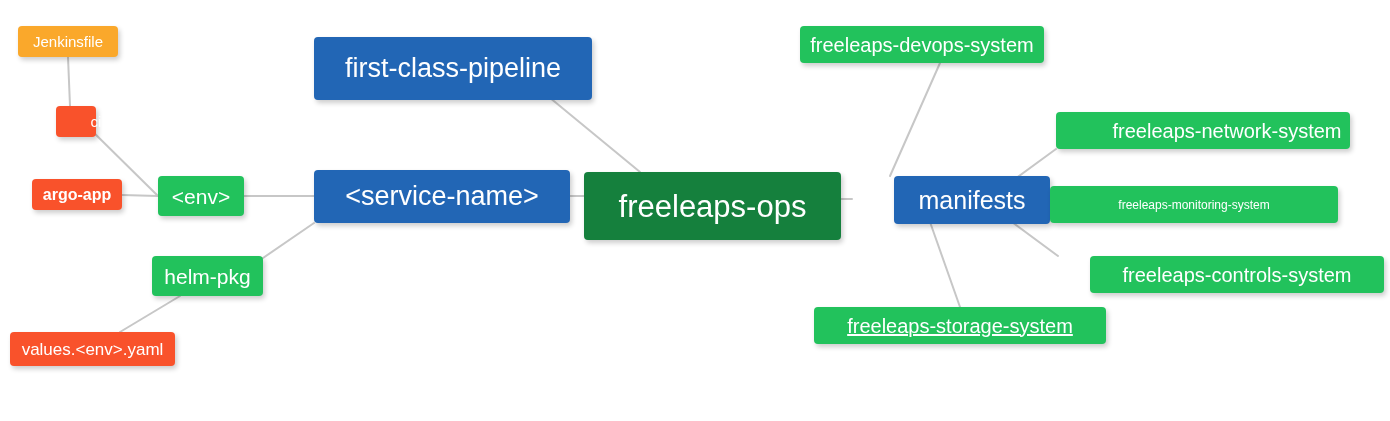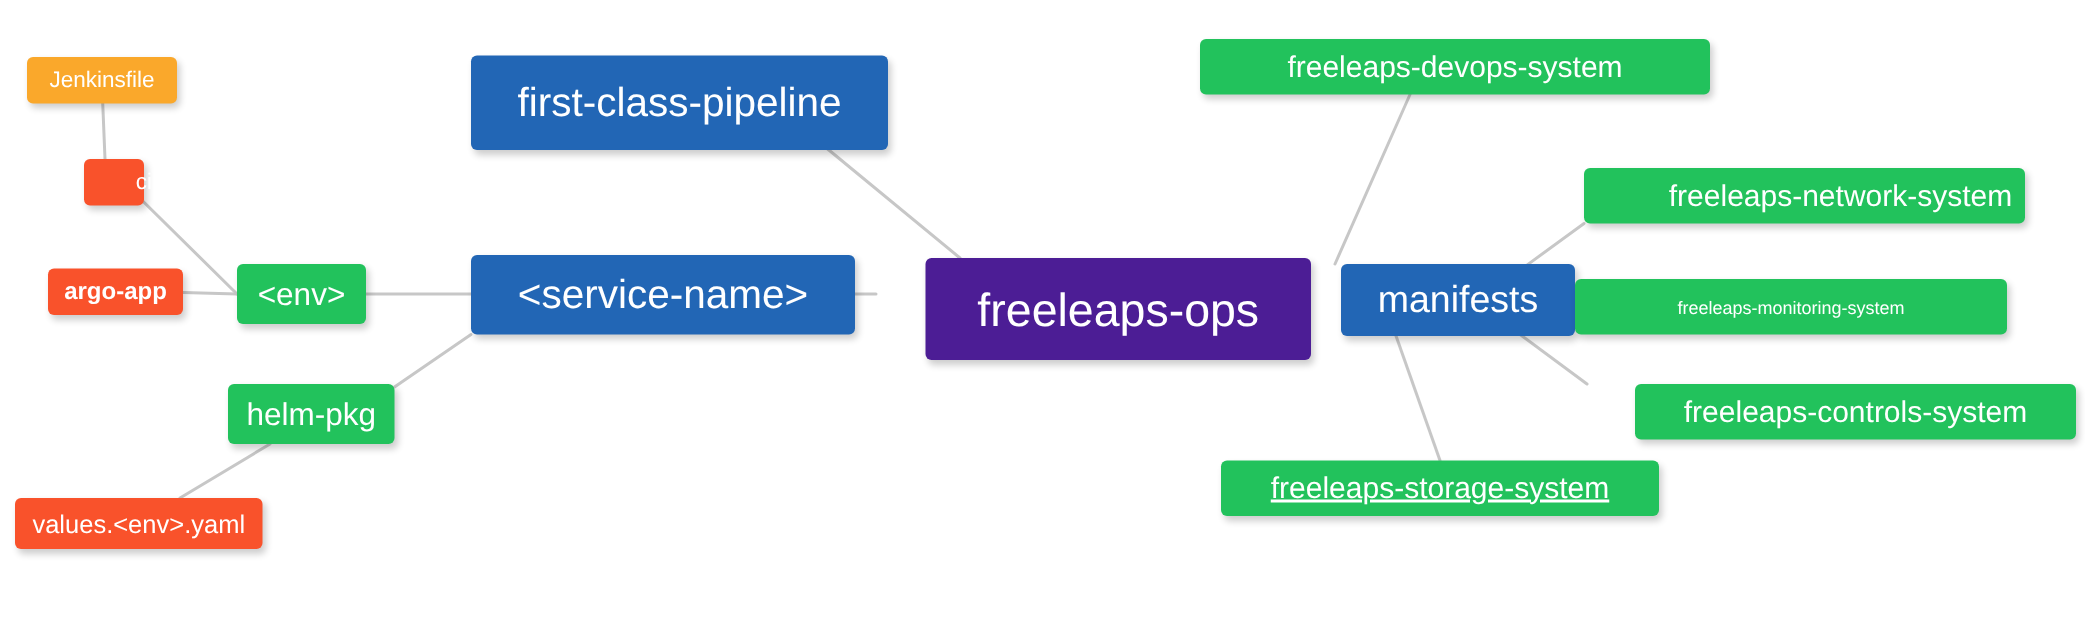--- a/index.html
+++ b/index.html
@@ -29,24 +29,24 @@
     display: flex;
     align-items: center;
     justify-content: center;
     color: #ffffff;
     border-radius: 4px;
     box-shadow: 2px 3px 5px rgba(0,0,0,0.20);
     white-space: nowrap;
     line-height: 1;
     z-index: 2;
   }
-  .n-root      { background: #4c1d95; font-size: 31px; margin-left: 33px; }
+  .n-root      { background: #15803d; font-size: 31px; }
   .n-blue      { background: #2266b5; }
   .n-green     { background: #22c25c; }
-  .n-orange    { background: #faa82b; margin-top: 12px; }
+  .n-orange    { background: #faa82b; }
   .n-red       { background: #f9522b; }
 </style>
 </head>
 <body>
 
 <div id="canvas">
   <svg id="edges">
       <line x1="68" y1="57" x2="70" y2="106" stroke="#c7c7c7" stroke-width="2" stroke-linecap="round"></line>
       <line x1="85" y1="124" x2="158" y2="196" stroke="#c7c7c7" stroke-width="2" stroke-linecap="round"></line>
       <line x1="122" y1="195" x2="158" y2="196" stroke="#c7c7c7" stroke-width="2" stroke-linecap="round"></line>
@@ -66,19 +66,19 @@
       <div class="node n-root" style="left: 584px; top: 172px; width: 257px; height: 68px; font-size: 31px;">freeleaps-ops</div>
       <div class="node n-blue" style="left: 314px; top: 37px; width: 278px; height: 63px; font-size: 27px;">first-class-pipeline</div>
       <div class="node n-blue" style="left: 314px; top: 170px; width: 256px; height: 53px; font-size: 27px; text-align: center;">&lt;service-name&gt;</div>
       <div class="node n-blue" style="left: 894px; top: 176px; width: 156px; height: 48px; font-size: 25px;">manifests</div>
       <div class="node n-green" style="left: 158px; top: 176px; width: 86px; height: 40px; font-size: 21px;">&lt;env&gt;</div>
       <div class="node n-green" style="left: 152px; top: 256px; width: 111px; height: 40px; font-size: 21px;">helm-pkg</div>
       <div class="node n-orange" style="left: 18px; top: 26px; width: 100px; height: 31px; font-size: 15px;">Jenkinsfile</div>
       <div class="node n-red" style="left: 56px; top: 106px; width: 29px; height: 31px; font-size: 15px; padding-left: 40px;">ci</div>
       <div class="node n-red" style="left: 32px; top: 179px; width: 90px; height: 31px; font-size: 16px; font-weight: bold;">argo-app</div>
       <div class="node n-red" style="left: 10px; top: 332px; width: 165px; height: 34px; font-size: 17px;">values.&lt;env&gt;.yaml</div>
-      <div class="node n-green" style="left: 800px; top: 26px; width: 340px; height: 37px; font-size: 20px;">freeleaps-devops-system</div>
+      <div class="node n-green" style="left: 800px; top: 26px; width: 244px; height: 37px; font-size: 20px;">freeleaps-devops-system</div>
       <div class="node n-green" style="left: 1056px; top: 112px; width: 294px; height: 37px; font-size: 20px; padding-left: 48px;">freeleaps-network-system</div>
       <div class="node n-green" style="left: 1050px; top: 186px; width: 288px; height: 37px; font-size: 12px;">freeleaps-monitoring-system</div>
       <div class="node n-green" style="left: 1058px; top: 256px; width: 294px; height: 37px; font-size: 20px; margin-left: 32px;">freeleaps-controls-system</div>
       <div class="node n-green" style="left: 814px; top: 307px; width: 292px; height: 37px; font-size: 20px; text-decoration: underline;">freeleaps-storage-system</div>
     </div>
 </div>
 
 </body></html>

